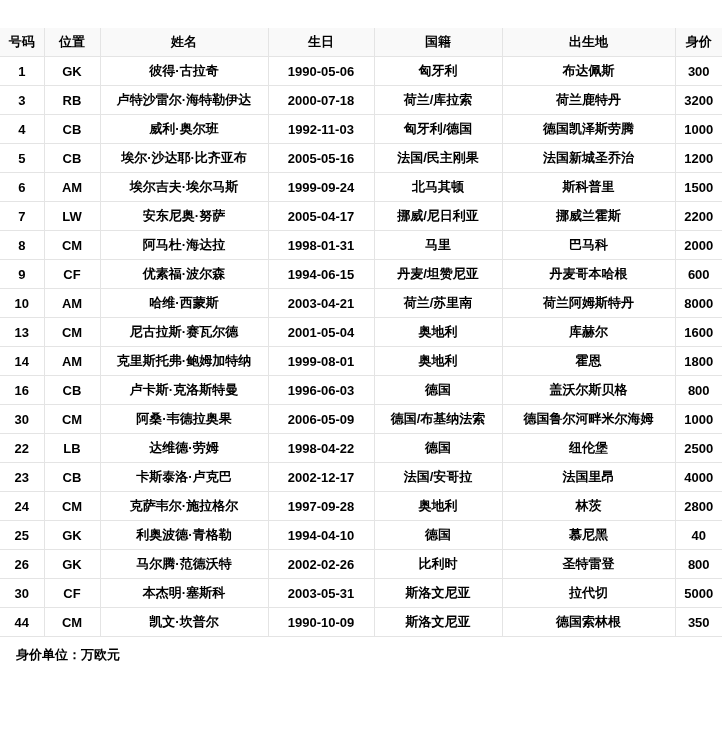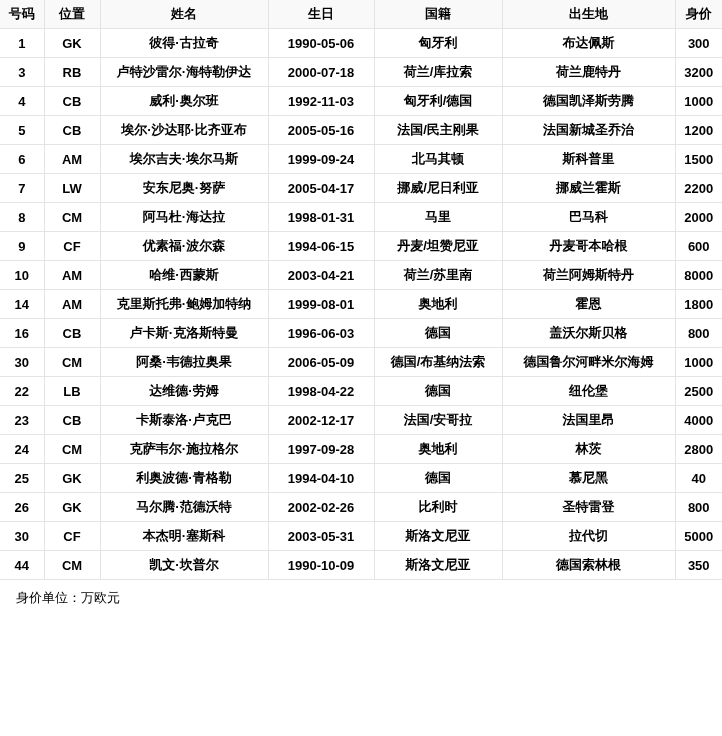--- a/index.html
+++ b/index.html
@@ -3,20 +3,21 @@
 <meta charset="utf-8">
 <style>
   html, body {
     margin: 0;
     padding: 0;
     background: #ffffff;
     font-family: "Liberation Sans", "DejaVu Sans", sans-serif;
   }
   .page {
     width: 640px;
+    margin-top: 28px;
   }
   table.squad {
     border-collapse: collapse;
     table-layout: fixed;
     width: 722px;
   }
   table.squad col.c-number     { width: 44px;  }
   table.squad col.c-position   { width: 56px;  }
   table.squad col.c-name       { width: 168px; }
   table.squad col.c-birthday   { width: 106px; }
@@ -41,21 +42,21 @@
   table.squad th:last-child,
   table.squad td:last-child {
     border-right: none;
   }
   table.squad thead th {
     background: #f9f9f9;
   }
   .footnote {
     margin: 9px 0 0 16px;
     font-size: 13px;
-    font-weight: normal;
+    font-weight: bold;
     color: #000000;
   }
 </style>
 </head>
 <body>
 
 <div class="page">
   <table class="squad">
     <colgroup>
       <col class="c-number">
@@ -153,20 +154,29 @@
         <tr>
           <td>10</td>
           <td>AM</td>
           <td>哈维·西蒙斯</td>
           <td>2003-04-21</td>
           <td>荷兰/苏里南</td>
           <td>荷兰阿姆斯特丹</td>
           <td>8000</td>
         </tr>
         <tr>
+          <td>13</td>
+          <td>CM</td>
+          <td>尼古拉斯·赛瓦尔德</td>
+          <td>2001-05-04</td>
+          <td>奥地利</td>
+          <td>库赫尔</td>
+          <td>1600</td>
+        </tr>
+        <tr>
           <td>14</td>
           <td>AM</td>
           <td>克里斯托弗·鲍姆加特纳</td>
           <td>1999-08-01</td>
           <td>奥地利</td>
           <td>霍恩</td>
           <td>1800</td>
         </tr>
         <tr>
           <td>16</td>

